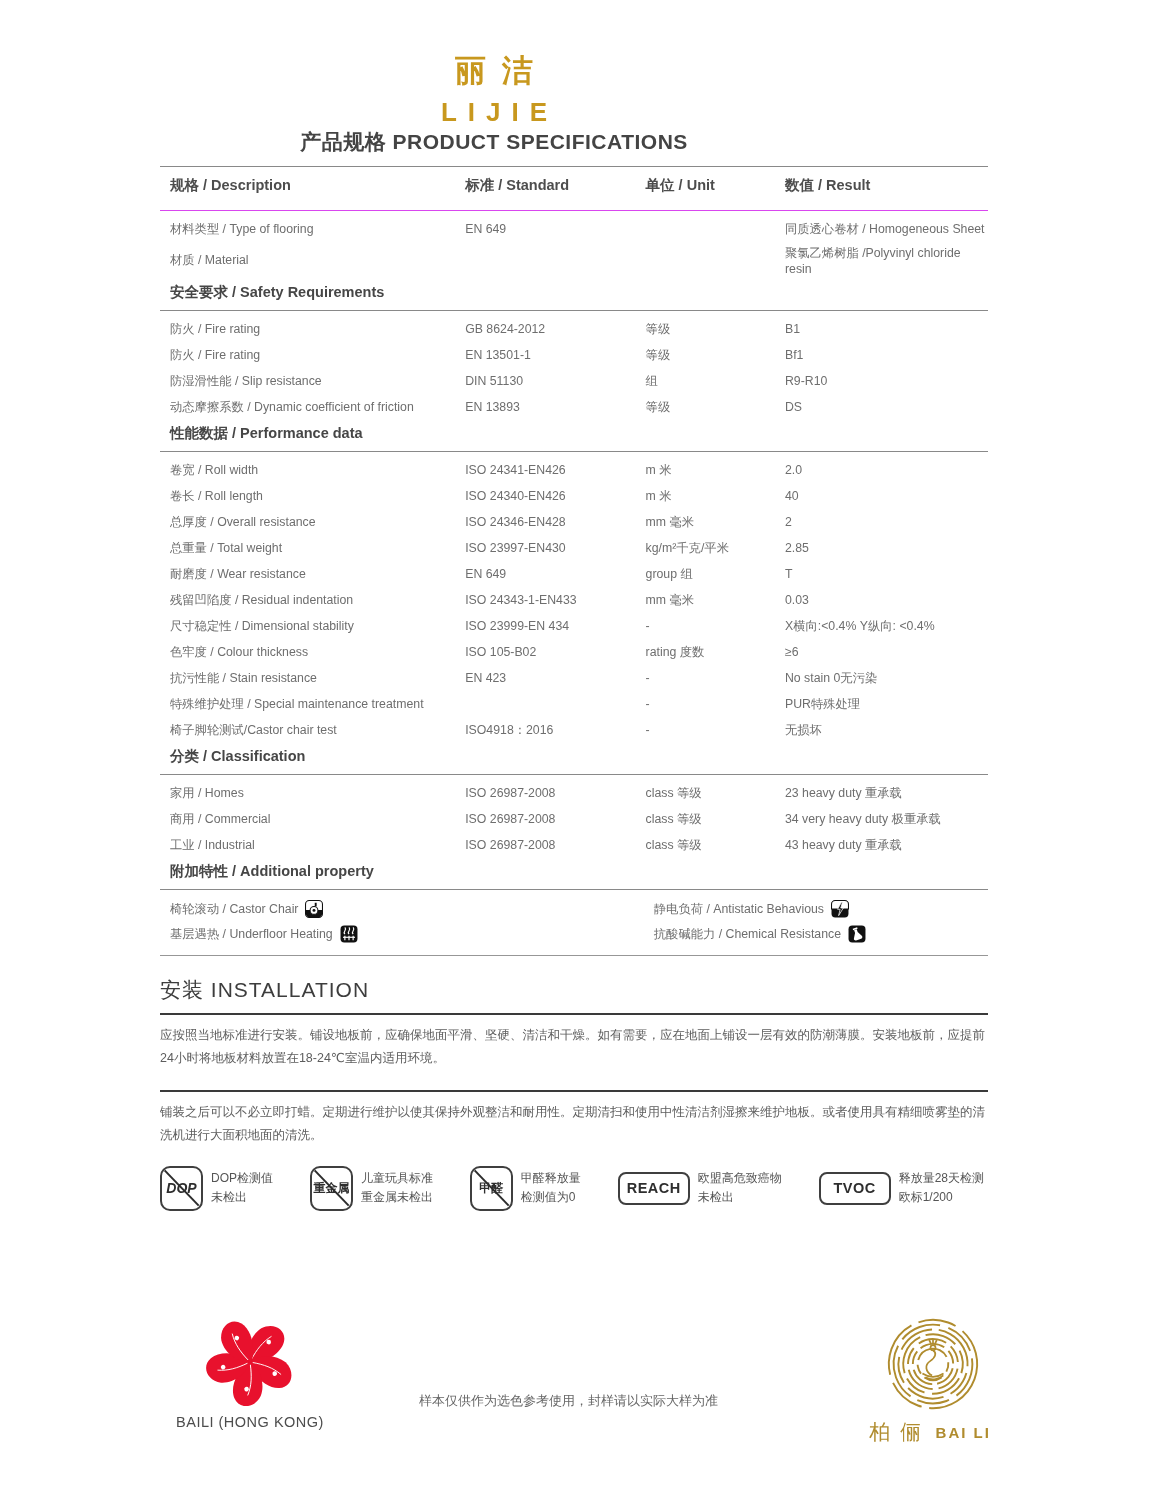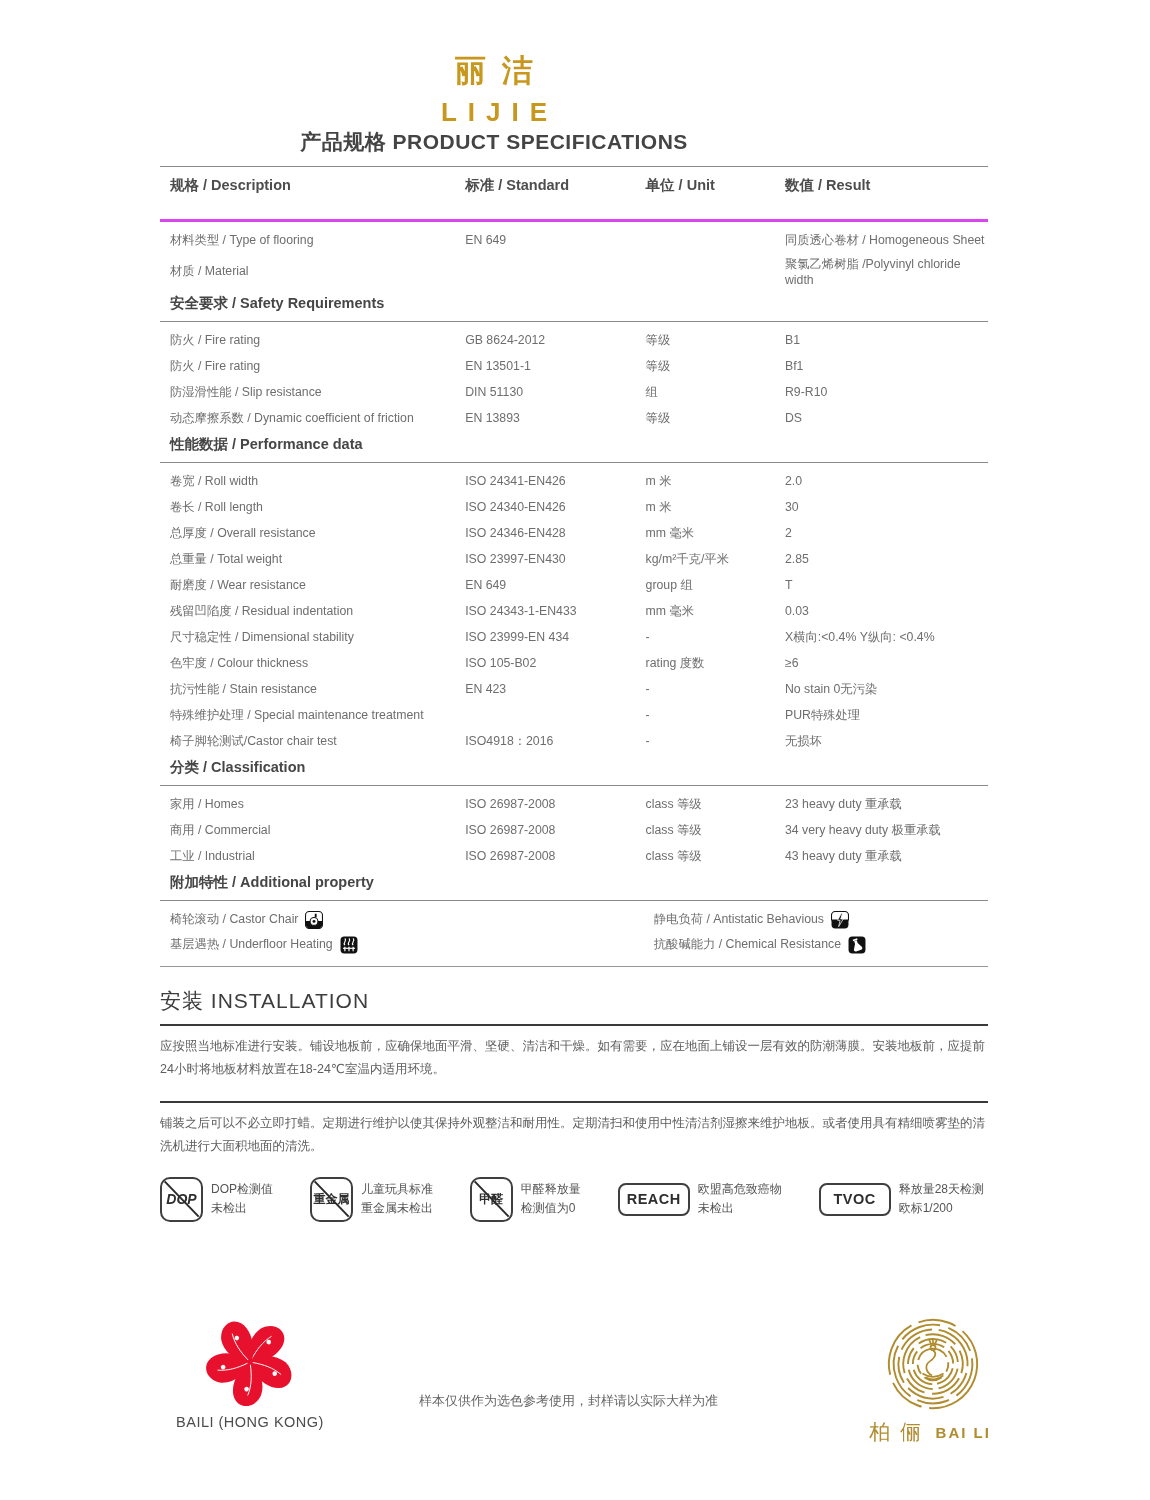--- a/index.html
+++ b/index.html
@@ -9,30 +9,30 @@
 
   
   .brand { text-align:center; padding-top:50px; }
   .brand-cn { color:var(--brand-gold,#C8981E); font-size:31px; font-weight:600; letter-spacing:16px; text-indent:16px; }
   .brand-en { color:var(--brand-gold,#C8981E); font-size:26px; font-weight:600; letter-spacing:11px; text-indent:11px; margin-top:5px; }
   .page-title { text-align:center; font-size:21px; color:var(--heading-text,#444); font-weight:bold; letter-spacing:0.5px; }
   .title-rule { border-top:1px solid #898989; margin-top:10px; }
 
   
   .thead, .trow { display:grid; grid-template-columns:36% 22% 17% 25%; padding-left:10px; }
-  .thead { padding-top:9px; padding-bottom:24px; border-bottom:3px solid #d946ef; }
+  .thead { padding-top:9px; padding-bottom:15px; border-bottom:1px solid #d946ef; }
   .thead .cell { font-size:14.5px; font-weight:bold; color:#4d4d4d; }
   .trow { min-height:26px; align-items:center; }
   .trow .cell { font-size:12.3px; color:var(--body-text,#6e6e6e); padding:3px 4px 3px 0; }
   .rows { padding-top:5px; padding-bottom:4px; }
   .section-title { font-size:14.5px; font-weight:bold; color:#464646; padding:0 0 8px 10px; border-bottom:1px solid #898989; }
 
   
   .prop-items { display:grid; grid-template-columns:59% 41%; row-gap:7px; padding:10px 0 12px 10px; border-bottom:1px solid #979797; }
-  .prop-item { display:flex; gap:7px; font-size:12.3px; color:var(--body-text,#6e6e6e); }
+  .prop-item { display:flex; align-items:center; gap:7px; font-size:12.3px; color:var(--body-text,#6e6e6e); }
   .prop-icon { display:inline-flex; width:18px; height:18px; }
   .prop-icon svg { width:18px; height:18px; }
 
   
   .big { margin-top:20px; }
   .big-title { font-size:21px; color:#3d3d3d; letter-spacing:1px; }
   .big-rule { border-top:2px solid #3a3a3a; margin-top:9px; }
   .big-para { font-size:12.5px; color:#5d5d5d; line-height:1.85; margin-top:9px; }
 
   
@@ -86,21 +86,21 @@
             <div class="trow">
               <div class="cell">材料类型 / Type of flooring</div>
               <div class="cell">EN 649</div>
               <div class="cell"></div>
               <div class="cell">同质透心卷材 / Homogeneous Sheet</div>
             </div>
             <div class="trow">
               <div class="cell">材质 / Material</div>
               <div class="cell"></div>
               <div class="cell"></div>
-              <div class="cell">聚氯乙烯树脂  /Polyvinyl chloride width</div>
+              <div class="cell">聚氯乙烯树脂  /Polyvinyl chloride resin</div>
             </div>
           </div>
           <div class="section-title">安全要求 /  Safety Requirements</div>
           <div class="rows">
             <div class="trow">
               <div class="cell">防火 / Fire rating</div>
               <div class="cell">GB 8624-2012</div>
               <div class="cell">等级</div>
               <div class="cell">B1</div>
             </div>
@@ -128,21 +128,21 @@
             <div class="trow">
               <div class="cell">卷宽 / Roll width</div>
               <div class="cell">ISO 24341-EN426</div>
               <div class="cell">m 米</div>
               <div class="cell">2.0</div>
             </div>
             <div class="trow">
               <div class="cell">卷长 / Roll length</div>
               <div class="cell">ISO 24340-EN426</div>
               <div class="cell">m 米</div>
-              <div class="cell">30</div>
+              <div class="cell">40</div>
             </div>
             <div class="trow">
               <div class="cell">总厚度 / Overall resistance</div>
               <div class="cell">ISO 24346-EN428</div>
               <div class="cell">mm 毫米</div>
               <div class="cell">2</div>
             </div>
             <div class="trow">
               <div class="cell">总重量 / Total weight</div>
               <div class="cell">ISO 23997-EN430</div>

